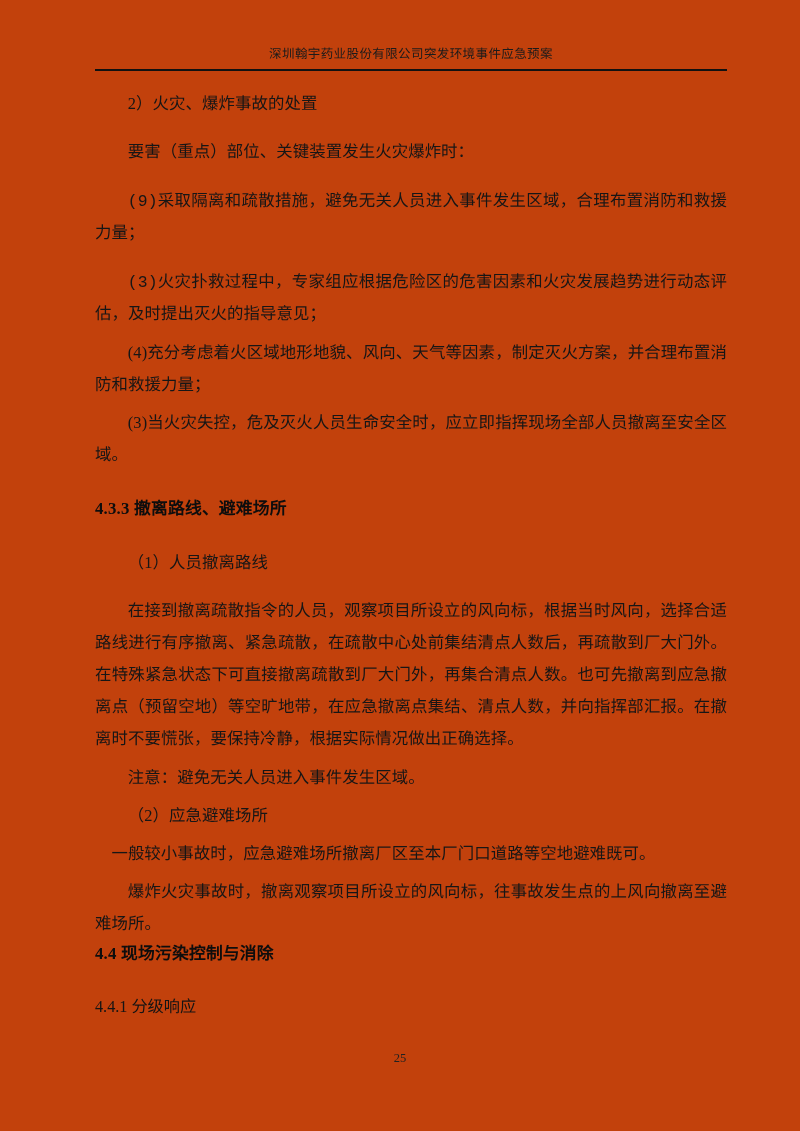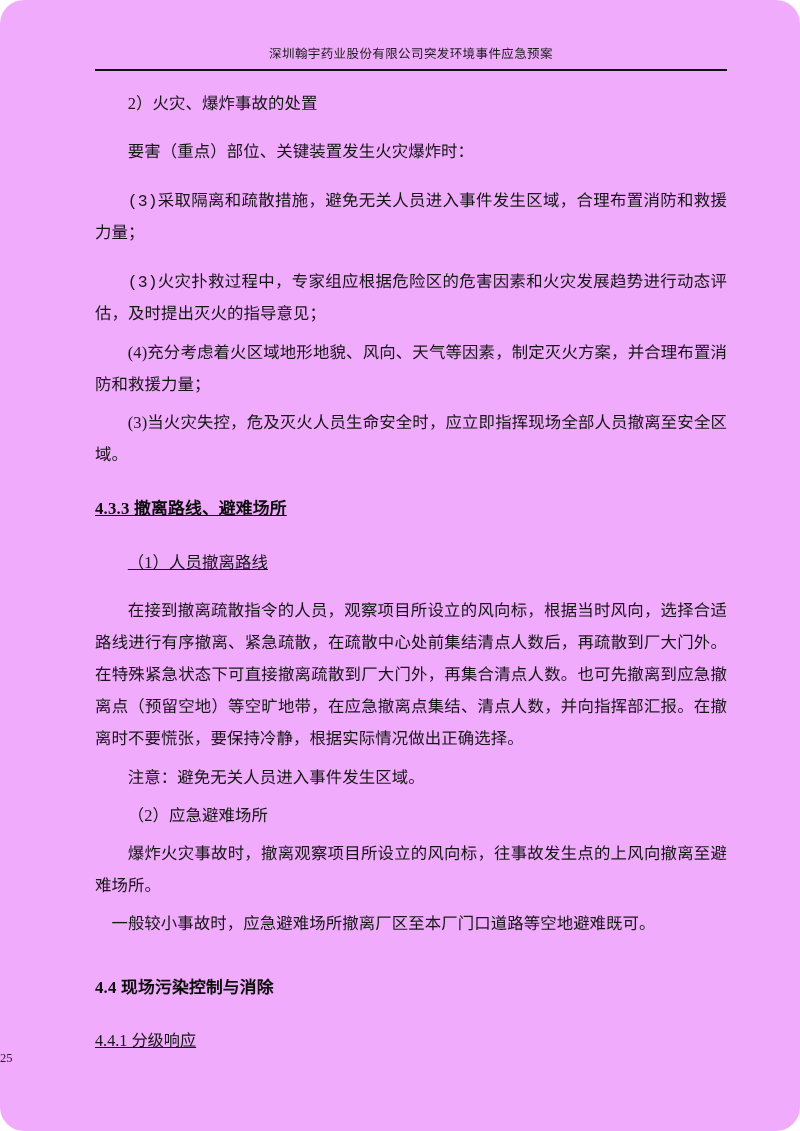--- a/index.html
+++ b/index.html
@@ -10,24 +10,23 @@
   }
   body {
     font-family: "Liberation Serif", "DejaVu Serif", serif;
     color: #1a1a1a;
   }
   .page {
     position: relative;
     width: 800px;
     height: 1131px;
     margin: 0 auto;
-    background: #f0abfc;
+    background: #c2410c;
     overflow: hidden;
     box-sizing: border-box;
-    border-radius: 24px;
   }
 
   
   .header-block {
     position: absolute;
     left: 95px;
     top: 46px;
     width: 632px;
   }
   .header-title {
@@ -62,22 +61,22 @@
     text-align: justify;
     text-justify: inter-ideograph;
     color: #161616;
     letter-spacing: 0.1px;
   }
   .indent-2 { text-indent: 2em; }
   .indent-1 { text-indent: 1em; }
 
   .gap-sm { margin-top: 6px; }
   .gap-md { margin-top: 17px; font-family: Liberation Mono, monospace; }
-  .gap-lg { margin-top: 24px; text-decoration: underline; }
-  .gap-xl { margin-top: 34px; }
+  .gap-lg { margin-top: 24px; }
+  .gap-xl { }
 
   .heading {
     font-size: 16.8px;
     font-weight: bold;
     line-height: 1.7;
     color: #0d0d0d;
     text-indent: 0;
     letter-spacing: 0.2px;
   }
   .subheading {
@@ -87,21 +86,21 @@
     color: #141414;
     text-indent: 0;
   }
 
   
   .footer-block {
     position: absolute;
     left: 0;
     top: 1048px;
     width: 800px;
-    text-align: left;
+    text-align: center;
   }
   .page-number {
     font-size: 12.5px;
     color: #222222;
     font-family: "Liberation Serif", "DejaVu Serif", serif;
   }
 </style>
 </head>
 <body>
 
@@ -111,42 +110,42 @@
     <div class="header-title">深圳翰宇药业股份有限公司突发环境事件应急预案</div>
     <div class="header-rule"></div>
   </div>
 
   <div class="body-area">
 
     <p class="para indent-2">2）火灾、爆炸事故的处置</p>
 
     <p class="para indent-2 gap-md">要害（重点）部位、关键装置发生火灾爆炸时：</p>
 
-    <p class="para indent-2 gap-md">(3)采取隔离和疏散措施，避免无关人员进入事件发生区域，合理布置消防和救援力量；</p>
+    <p class="para indent-2 gap-md">(9)采取隔离和疏散措施，避免无关人员进入事件发生区域，合理布置消防和救援力量；</p>
 
 
     <p class="para indent-2 gap-md">(3)火灾扑救过程中，专家组应根据危险区的危害因素和火灾发展趋势进行动态评估，及时提出灭火的指导意见；</p>
 
     <p class="para indent-2 gap-sm">(4)充分考虑着火区域地形地貌、风向、天气等因素，制定灭火方案，并合理布置消防和救援力量；</p>
 
     <p class="para indent-2 gap-sm">(3)当火灾失控，危及灭火人员生命安全时，应立即指挥现场全部人员撤离至安全区域。</p>
 
     <h2 class="heading gap-lg">4.3.3 撤离路线、避难场所</h2>
 
     <p class="para indent-2 gap-lg">（1）人员撤离路线</p>
 
     <p class="para indent-2 gap-md">在接到撤离疏散指令的人员，观察项目所设立的风向标，根据当时风向，选择合适路线进行有序撤离、紧急疏散，在疏散中心处前集结清点人数后，再疏散到厂大门外。在特殊紧急状态下可直接撤离疏散到厂大门外，再集合清点人数。也可先撤离到应急撤离点（预留空地）等空旷地带，在应急撤离点集结、清点人数，并向指挥部汇报。在撤离时不要慌张，要保持冷静，根据实际情况做出正确选择。</p>
 
     <p class="para indent-2 gap-sm">注意：避免无关人员进入事件发生区域。</p>
 
     <p class="para indent-2 gap-sm">（2）应急避难场所</p>
 
+    <p class="para indent-1 gap-sm">一般较小事故时，应急避难场所撤离厂区至本厂门口道路等空地避难既可。</p>
+
     <p class="para indent-2 gap-sm">爆炸火灾事故时，撤离观察项目所设立的风向标，往事故发生点的上风向撤离至避难场所。</p>
-
-    <p class="para indent-1 gap-sm">一般较小事故时，应急避难场所撤离厂区至本厂门口道路等空地避难既可。</p>
 
     <h2 class="heading gap-xl">4.4 现场污染控制与消除</h2>
 
     <h3 class="subheading gap-lg">4.4.1 分级响应</h3>
 
   </div>
 
   <div class="footer-block">
     <span class="page-number">25</span>
   </div>

